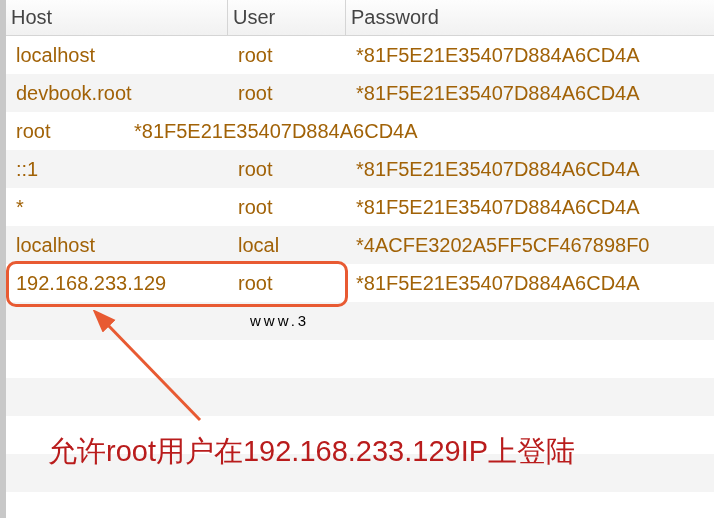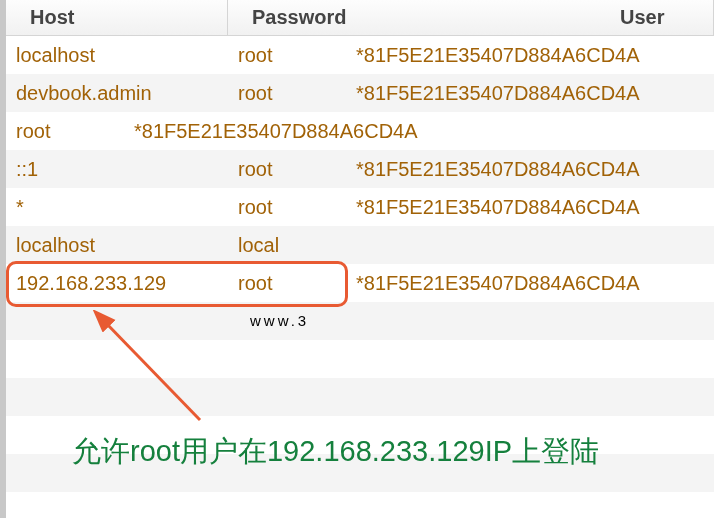--- a/index.html
+++ b/index.html
@@ -31,22 +31,21 @@
     background: linear-gradient(#fdfdfd,#f1f1f1);
     border-bottom: 1px solid #d5d5d5;
     color: #444;
     font-size: 20px;
   }
   .header .col {
     border-right: 1px solid #d5d5d5;
     height: 100%;
     display: flex;
     align-items: center;
-    padding-left: 24px;
-    font-weight: bold;
+    padding-left: 5px;
   }
   .row {
     display: flex;
     height: 38px;
     align-items: center;
     font-size: 20px;
     color: #a16207;
   }
   .row .col {
     padding-left: 10px;
@@ -65,74 +64,74 @@
     border: 3px solid #e85a32;
     border-radius: 10px;
     pointer-events: none;
   }
   .arrow {
     position: absolute;
     pointer-events: none;
   }
   .annotation {
     position: absolute;
-    color: #15803d;
+    color: #b91c1c;
     font-size: 29px;
     font-weight: 400;
     white-space: nowrap;
-    margin-left: 24px;
   }
   .watermark {
     position:absolute;
     color:#000000;
     font-size:15px;
     letter-spacing:3px;
     left:250px; top:312px;
     pointer-events:none;
   }
 </style>
 </head>
 <body>
 
 <div class="left-edge"></div>
 
 <div class="table">
   <div class="header">
     <div class="col host">Host</div>
+    <div class="col user">User</div>
     <div class="col pass">Password</div>
-    <div class="col user">User</div>
   </div>
   <div class="rows">
     <div class="row">
       <div class="col host">localhost</div>
       <div class="col user">root</div>
       <div class="col pass">*81F5E21E35407D884A6CD4A</div>
     </div>
     <div class="row">
-      <div class="col host">devbook.admin</div>
+      <div class="col host">devbook.root</div>
       <div class="col user">root</div>
       <div class="col pass">*81F5E21E35407D884A6CD4A</div>
     </div>
     <div class="row">
       <div class="col user">root</div>
       <div class="col pass">*81F5E21E35407D884A6CD4A</div>
     </div>
     <div class="row">
       <div class="col host">::1</div>
       <div class="col user">root</div>
       <div class="col pass">*81F5E21E35407D884A6CD4A</div>
     </div>
     <div class="row">
       <div class="col host">*</div>
       <div class="col user">root</div>
       <div class="col pass">*81F5E21E35407D884A6CD4A</div>
     </div>
     <div class="row">
       <div class="col host">localhost</div>
       <div class="col user">local</div>
+      <div class="col pass">*4ACFE3202A5FF5CF467898F0</div>
     </div>
     <div class="row">
       <div class="col host">192.168.233.129</div>
       <div class="col user">root</div>
       <div class="col pass">*81F5E21E35407D884A6CD4A</div>
     </div>
     <div class="row">
       <div class="col host"></div>
       <div class="col user"></div>
       <div class="col pass"></div>

